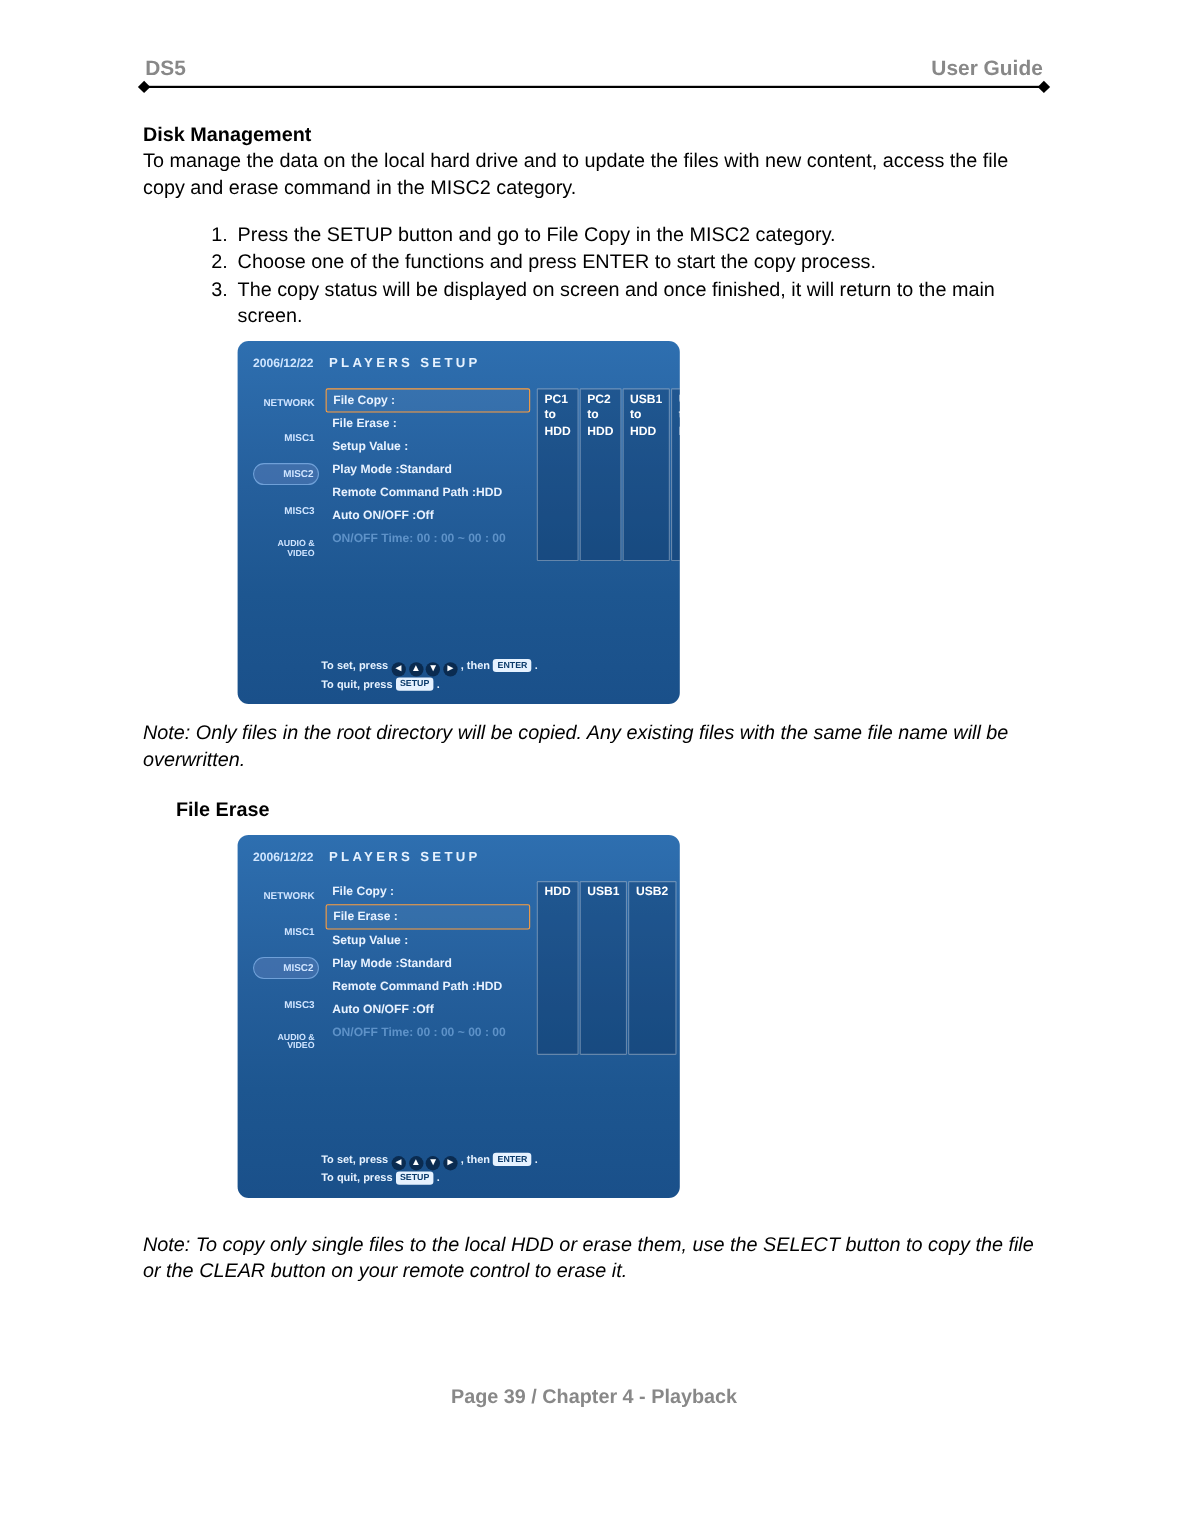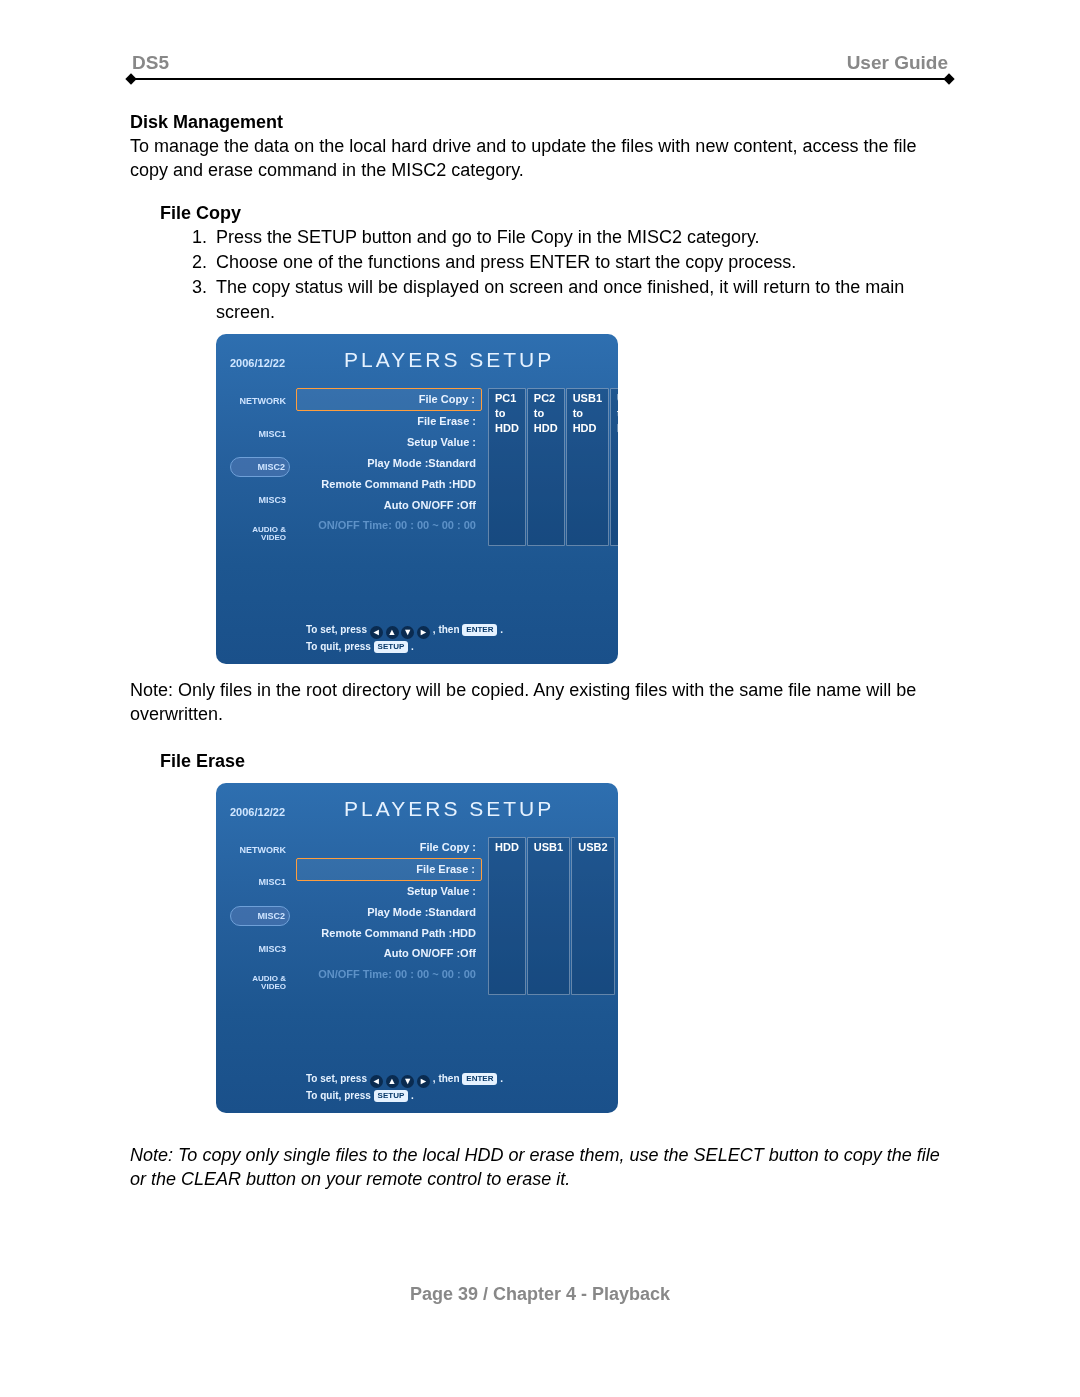--- a/index.html
+++ b/index.html
@@ -36,21 +36,21 @@
     background: #000;
     transform: rotate(45deg);
   }
   .header-rule::before { left: -3px; }
   .header-rule::after { right: -3px; }
   .section { margin-bottom: 18px; }
   .bold { font-weight: bold; }
   .sub-indent { margin-left: 30px; }
   ol { margin-left: 22px; padding-left: 30px; }
   ol li { padding-left: 4px; margin-bottom: 1px; }
-  .italic-note { margin-top: 14px; margin-bottom: 22px; }
+  .italic-note { font-style: italic; margin-top: 14px; margin-bottom: 22px; }
   .final-note { font-style: italic; margin-top: 30px; }
   .footer {
     text-align: center;
     color: #888;
     font-weight: bold;
     margin-top: 90px;
     font-size: 18px;
   }
 
   
@@ -69,25 +69,24 @@
     padding: 12px 14px 8px 14px;
   }
   .setup-screen .date-title {
     display: flex;
     align-items: baseline;
     gap: 14px;
     margin-bottom: 14px;
   }
   .setup-screen .date { color: #d0e6ff; font-size: 11px;}
   .setup-screen .title {
-    font-size: 21px;
+    font-size: 12px;
     letter-spacing: 3px;
     color: #e6f2ff;
-    font-weight: 400;
-    margin-left: 45px;
+    font-weight: 700;
   }
   .setup-body {
     display: flex;
     gap: 6px;
   }
   .sidebar {
     width: 60px;
     display: flex;
     flex-direction: column;
     gap: 14px;
@@ -106,21 +105,21 @@
   }
   .sidebar .tab.small { font-size: 8px; line-height: 1.05; }
 
   .mid-col {
     width: 186px;
     display: flex;
     flex-direction: column;
   }
   .mid-row {
     display: flex;
-    justify-content: flex-end;
+    justify-content: flex-start;
     font-size: 11px;
     padding: 3px 6px;
     color: #e8f2ff;
   }
   .mid-row.highlighted {
     border: 1.5px solid #ff9e3d;
     border-radius: 2px;
     background: rgba(255,255,255,0.06);
   }
   .mid-row .val { color: #e8f2ff; }
@@ -136,21 +135,21 @@
     font-size: 11px;
     padding: 2px 6px;
     border: 1px solid #ffffff55;
     border-radius: 1px;
     background: rgba(0,30,70,0.25);
     color: #fff;
   }
 
   .hints {
     position: absolute;
-    left: 90px;
+    left: 76px;
     bottom: 10px;
     font-size: 10px;
     color: #e6f2ff;
     line-height: 1.5;
   }
   .hints .pill {
     display: inline-block;
     background: #e6f2ff;
     color: #0a3a6a;
     font-size: 8px;
@@ -178,21 +177,20 @@
   <span>User Guide</span>
 </div>
 <div class="header-rule"></div>
 
 <div class="section">
   <div class="bold">Disk Management</div>
   <div>To manage the data on the local hard drive and to update the files with new content, access the file copy and erase command in the MISC2 category.</div>
 </div>
 
 <div class="section sub-indent">
-  <div class="bold">File Copy</div>
   <ol>
     <li>Press the SETUP button and go to File Copy in the MISC2 category.</li>
     <li>Choose one of the functions and press ENTER to start the copy process.</li>
     <li style="font-style:normal"><span style="font-style:normal">The copy status will be displayed on screen and once finished, it will return to the main screen.</span></li>
   </ol>
 
   <div class="setup-screen">
     <div class="date-title">
       <span class="date">2006/12/22</span>
       <span class="title">PLAYERS SETUP</span>

